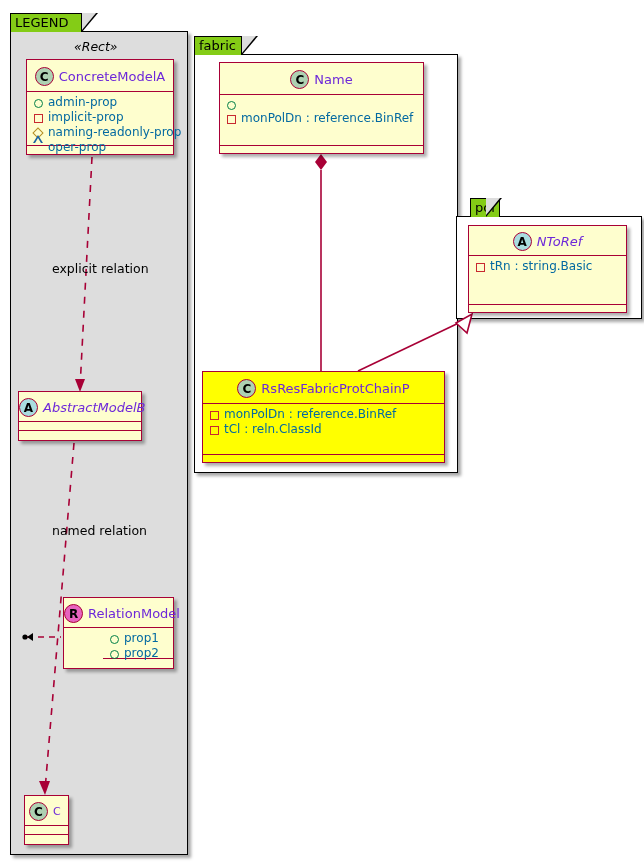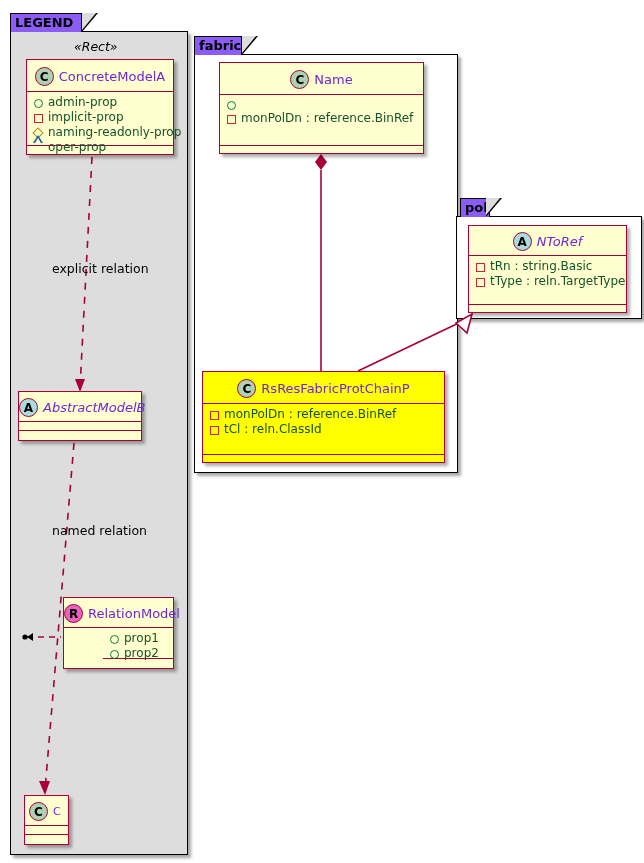--- a/index.html
+++ b/index.html
@@ -22,23 +22,23 @@
   
   .pkg {
     position: absolute;
     box-sizing: border-box;
   }
   .pkg-tab {
     position: absolute;
     box-sizing: border-box;
     border: 1.5px solid #000000;
     border-bottom: none;
-    background: #8b5cf6;
+    background: #84cc16;
     font-size: 13px;
-    font-weight: bold;
+    font-weight: normal;
     color: #000000;
     line-height: 17px;
     padding: 0 3px 0 4px;
     white-space: nowrap;
     z-index: 3;
   }
   .pkg-tab-corner {
     position: absolute;
     width: 0;
     height: 0;
@@ -92,21 +92,21 @@
     box-sizing: border-box;
     border-bottom: 1.2px solid #A80036;
     padding: 3px 0 3px 0;
   }
   .cls-foot {
     box-sizing: border-box;
     height: 9px;
   }
   .attr {
     font-size: 12px;
-    color: #14532d;
+    color: #0369a1;
     line-height: 15px;
     white-space: nowrap;
     padding-left: 5px;
     display: flex;
     align-items: center;
   }
   .attr-label { display: inline-block; }
 
   
   .badge {
@@ -330,44 +330,38 @@
         <span class="vm">
             <span class="vm-square"></span>
           </span>
         <span class="attr-label">tCl : reln.ClassId</span>
       </div>
     </div>
     <div class="cls-foot"></div>
   </div>
 
   <div class="pkg pkg-pol">
-    <div class="pkg-tab" style="left:460px; top:198px; width:30px; height:19px;">
+    <div class="pkg-tab" style="left:470px; top:198px; width:30px; height:19px;">
       <span>pol</span>
     </div>
     <div class="pkg-tab-corner" style="left:486px; top:198px; border-top:19px solid #000000; border-right:16px solid transparent;"></div>
     <div class="pkg-tab-corner" style="left:486px; top:198px; border-top:17px solid #DDDDDD; border-right:14px solid transparent;"></div>
     <div class="pkg-body" style="left:456px; top:216px; width:186px; height:103px;"></div>
   </div>
 
   <div class="cls" style="left:468px; top:225px; width:159px; height:88px;">
     <div class="cls-head" style="height:30px; line-height:30px;">
       <span class="badge badge-A"><span>A</span></span><span class="cls-title abstract">NToRef</span>
     </div>
     <div class="cls-attrs" style="height:49px;">
       <div class="attr">
         <span class="vm">
             <span class="vm-square"></span>
           </span>
         <span class="attr-label">tRn : string.Basic</span>
-      </div>
-      <div class="attr">
-        <span class="vm">
-            <span class="vm-square"></span>
-          </span>
-        <span class="attr-label">tType : reln.TargetType</span>
       </div>
     </div>
     <div class="cls-foot"></div>
   </div>
 
   <svg id="edges" viewBox="0 0 644 863">
 
     <g>
       <path d="M 92,157 L 80,388" stroke="#A80036" stroke-width="1.6" fill="none" stroke-dasharray="7,7"></path>
       <polygon points="80,392 75,379 85,379" fill="#A80036"></polygon>

